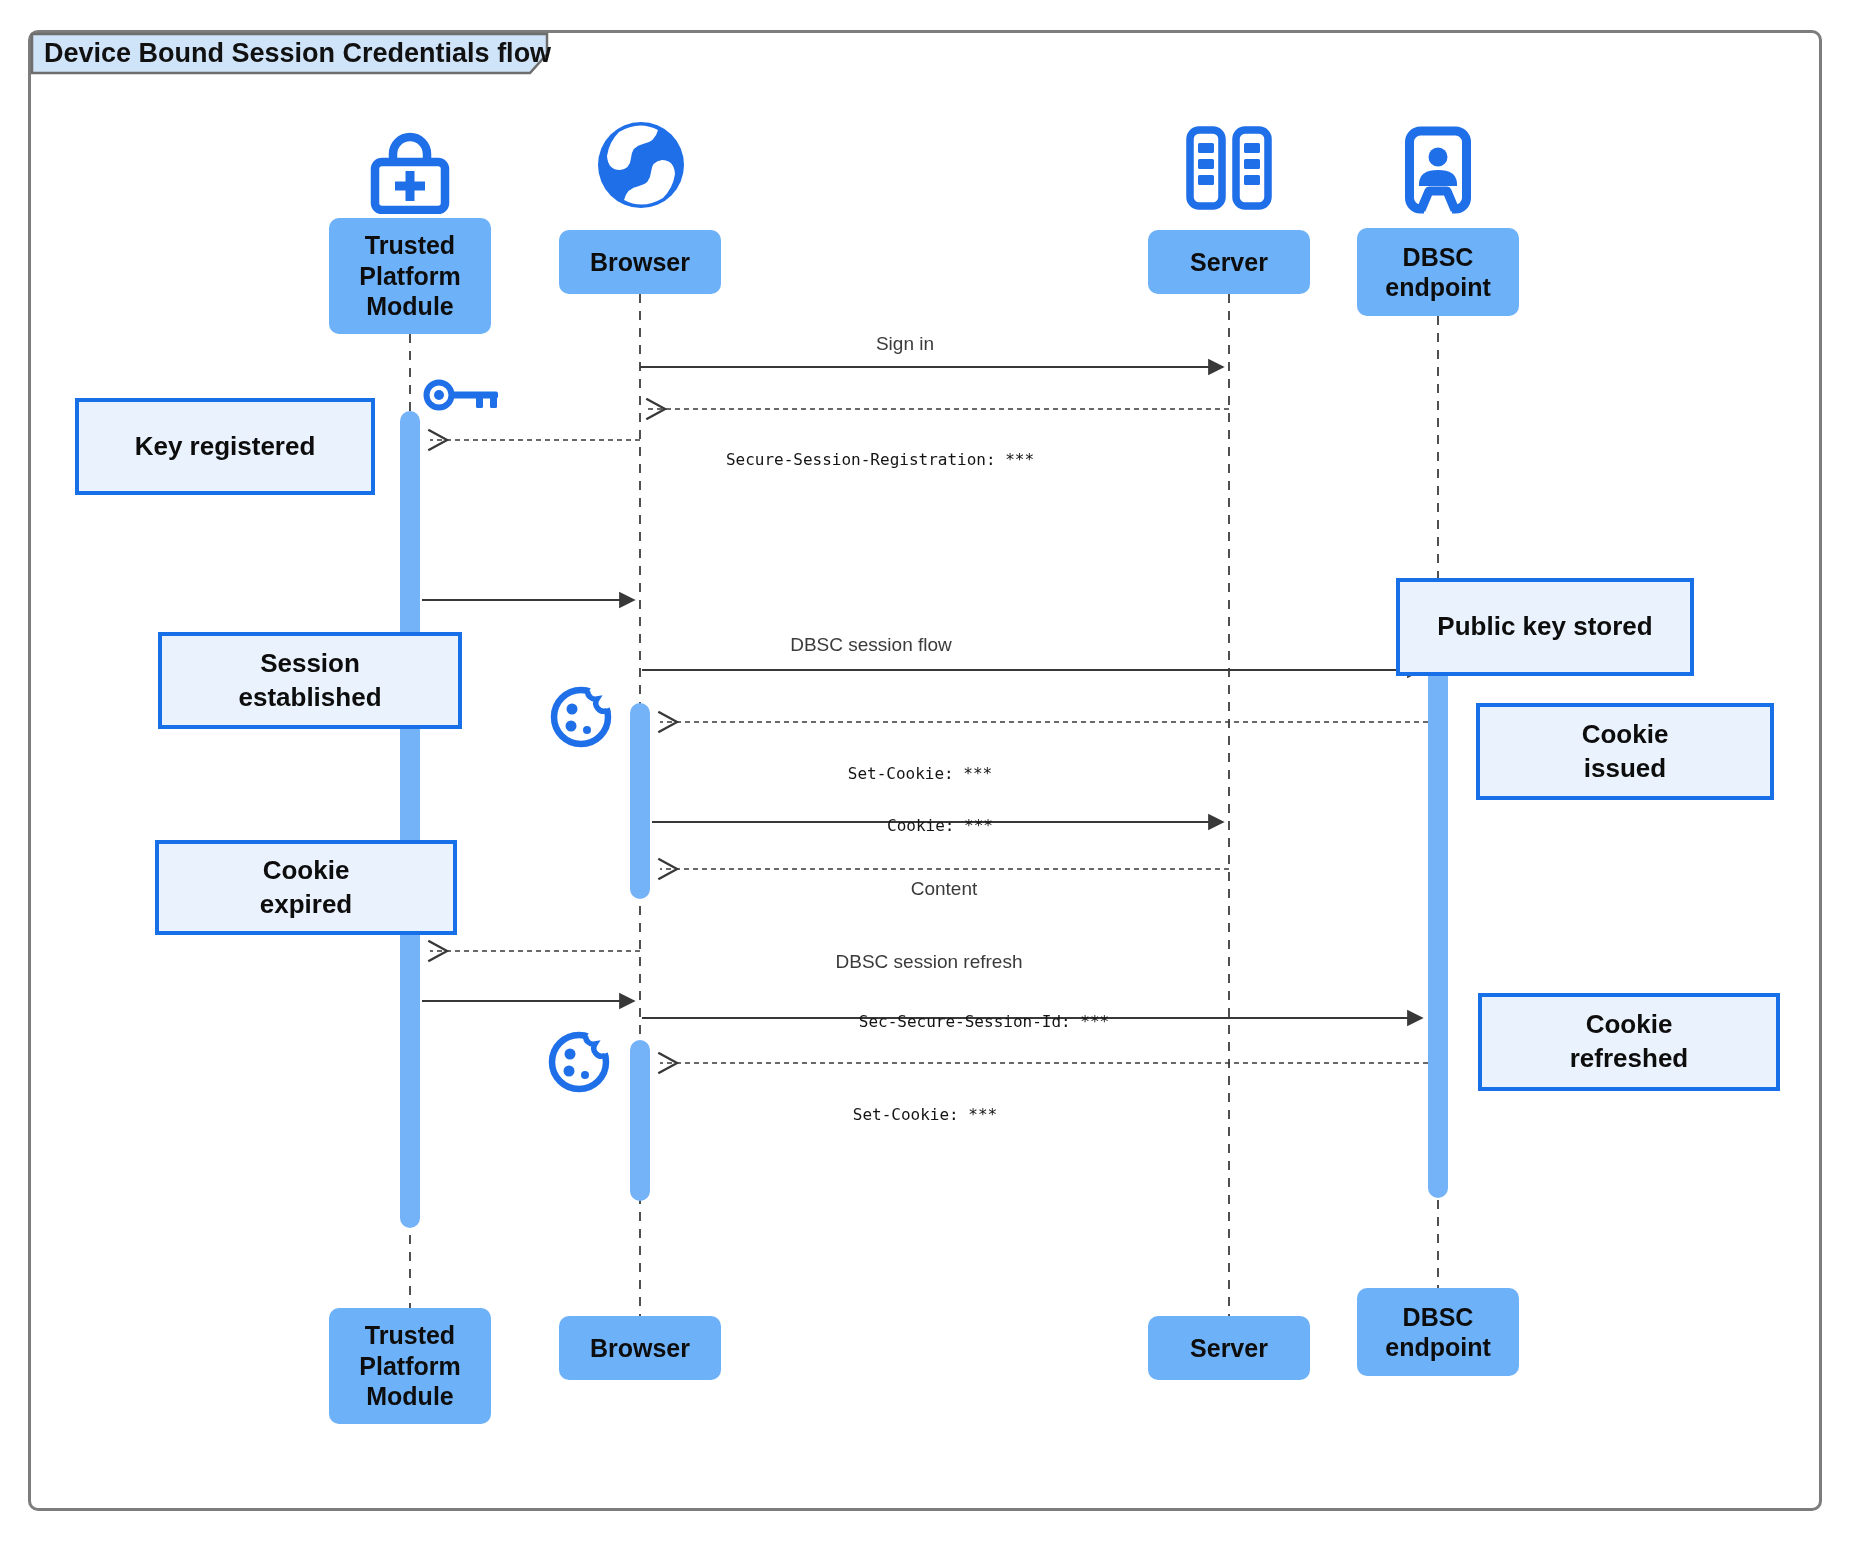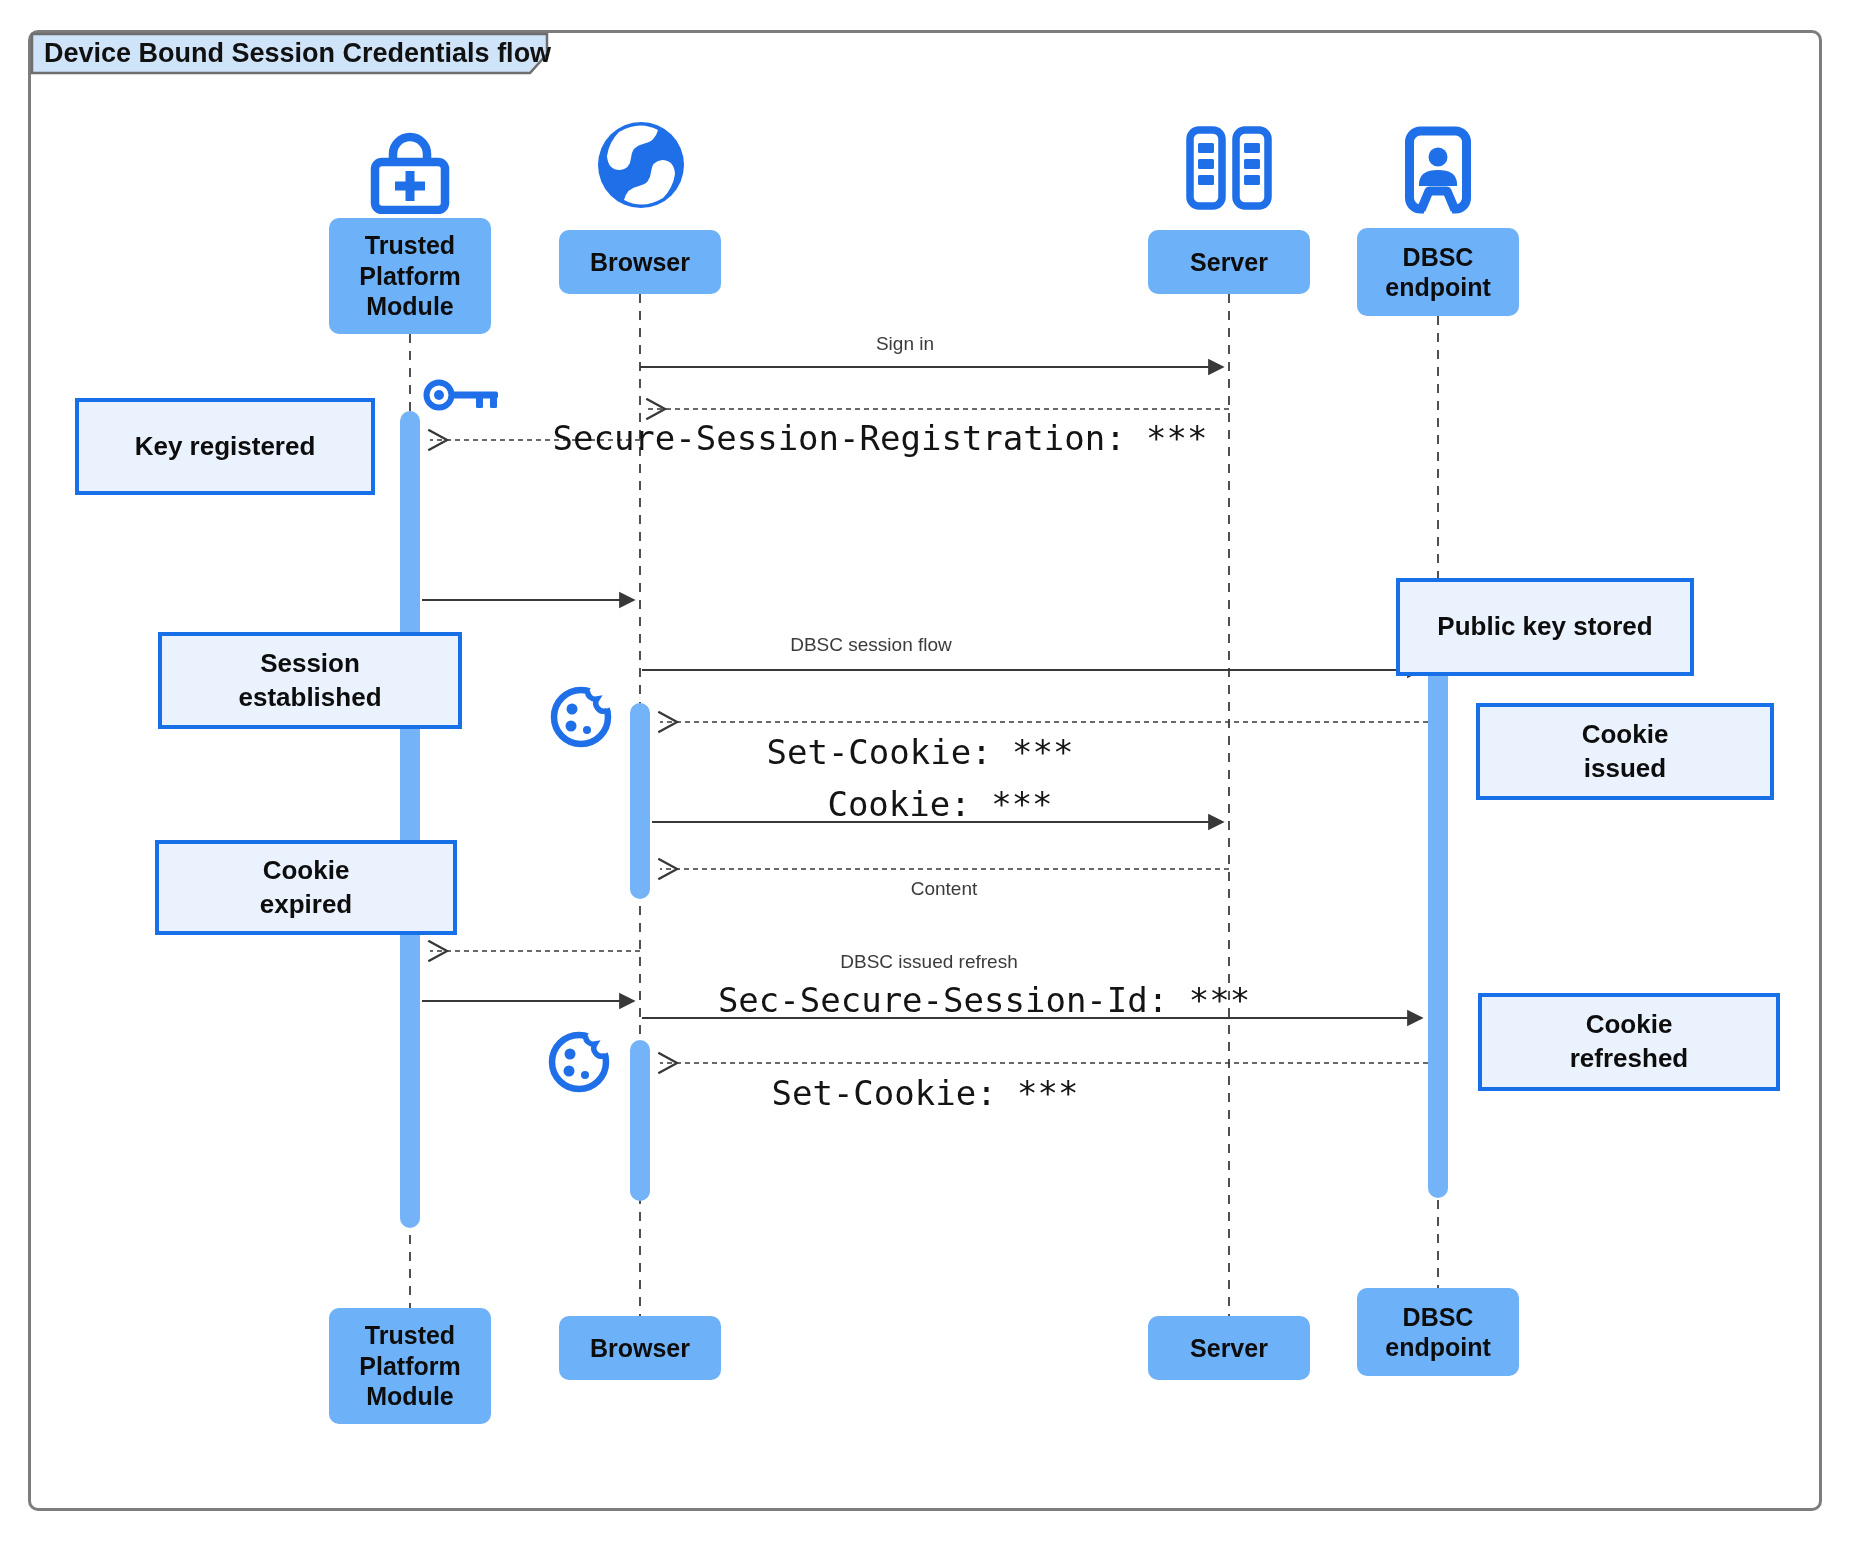--- a/index.html
+++ b/index.html
@@ -28,21 +28,21 @@
   .arr{stroke:var(--c-arrow);stroke-width:1.8;fill:none;}
   .arr.dashed{stroke-dasharray:5 4;stroke-width:1.6;}
   .pbox{position:absolute;background:var(--c-participant_fill);border-radius:10px;
         display:flex;align-items:center;justify-content:center;text-align:center;
         font-weight:bold;font-size:25px;color:var(--c-text);line-height:1.22;white-space:pre-line;}
   .note{position:absolute;background:var(--c-note_bg);border:4px solid var(--c-note_border);
         display:flex;align-items:center;justify-content:center;text-align:center;
         font-weight:bold;font-size:26px;color:var(--c-text);line-height:1.3;white-space:pre-line;box-sizing:border-box;}
   .msg{position:absolute;transform:translateX(-50%);font-size:19px;color:var(--c-msg_text);white-space:nowrap;}
   .msg-mono{position:absolute;transform:translateX(-50%);font-family:"DejaVu Sans Mono", monospace;
-        font-size:34px;color:#141414;white-space:nowrap;}
+        font-size:16px;color:#141414;white-space:nowrap;margin-top:32px;}
   .icon{position:absolute;}
   .ic-stroke{stroke:var(--c-icon_blue);fill:none;}
   .ic-fillw{fill:#ffffff;}
   .ic-fill{fill:var(--c-icon_blue);}
   .tab-shape{fill:var(--c-title_tab_bg);stroke:#6e6e6e;stroke-width:2.5;}
 </style>
 </head>
 <body>
 
 <div id="canvas">
@@ -180,17 +180,17 @@
 issued</div>
   <div class="note" style="left:1478px;top:993px;width:302px;height:98px">Cookie
 refreshed</div>
 
   <div class="msg" style="left:905px;top:333px">Sign in</div>
   <div class="msg-mono" style="left:880px;top:418px">Secure-Session-Registration: ***</div>
   <div class="msg" style="left:871px;top:634px">DBSC session flow</div>
   <div class="msg-mono" style="left:920px;top:732px">Set-Cookie: ***</div>
   <div class="msg-mono" style="left:940px;top:784px">Cookie: ***</div>
   <div class="msg" style="left:944px;top:878px">Content</div>
-  <div class="msg" style="left:929px;top:951px">DBSC issued refresh</div>
+  <div class="msg" style="left:929px;top:951px">DBSC session refresh</div>
   <div class="msg-mono" style="left:984px;top:980px">Sec-Secure-Session-Id: ***</div>
   <div class="msg-mono" style="left:925px;top:1073px">Set-Cookie: ***</div>
 
 </div>
 
 </body></html>

